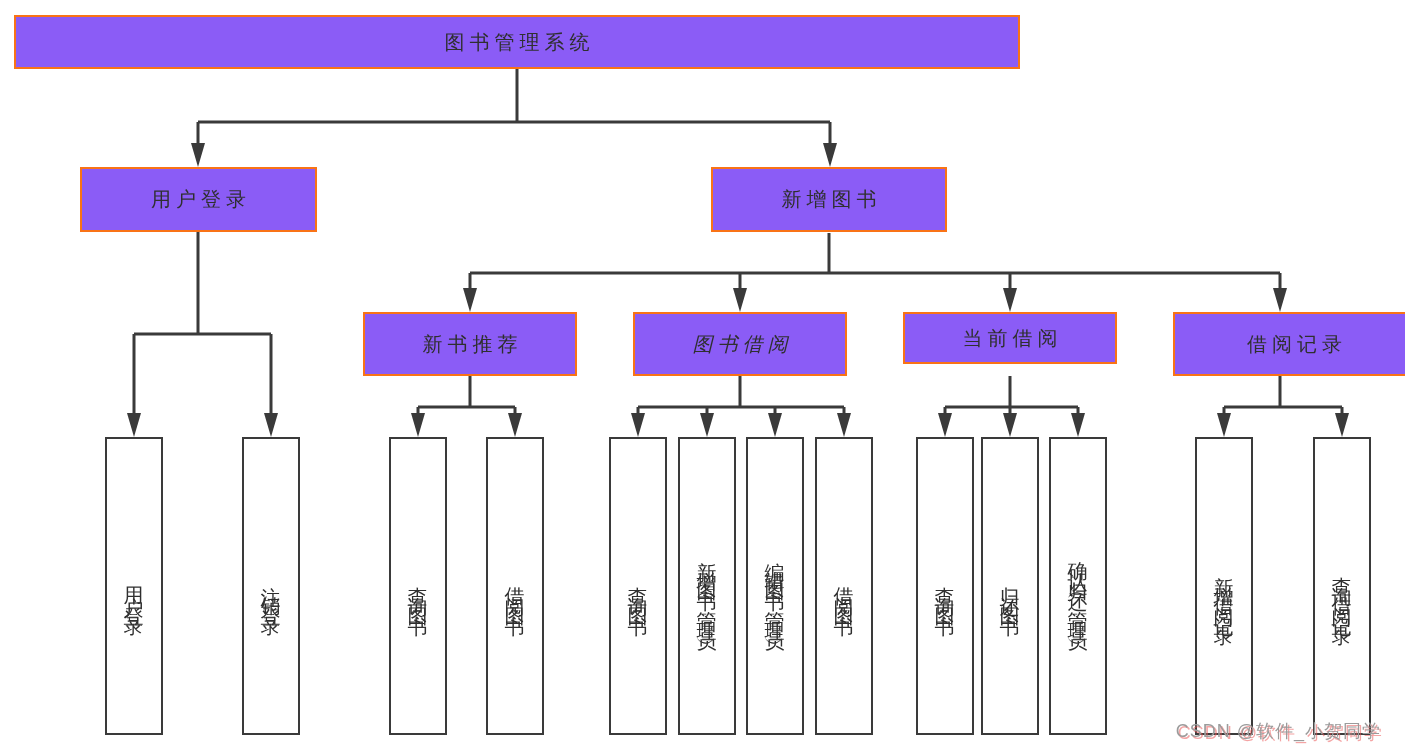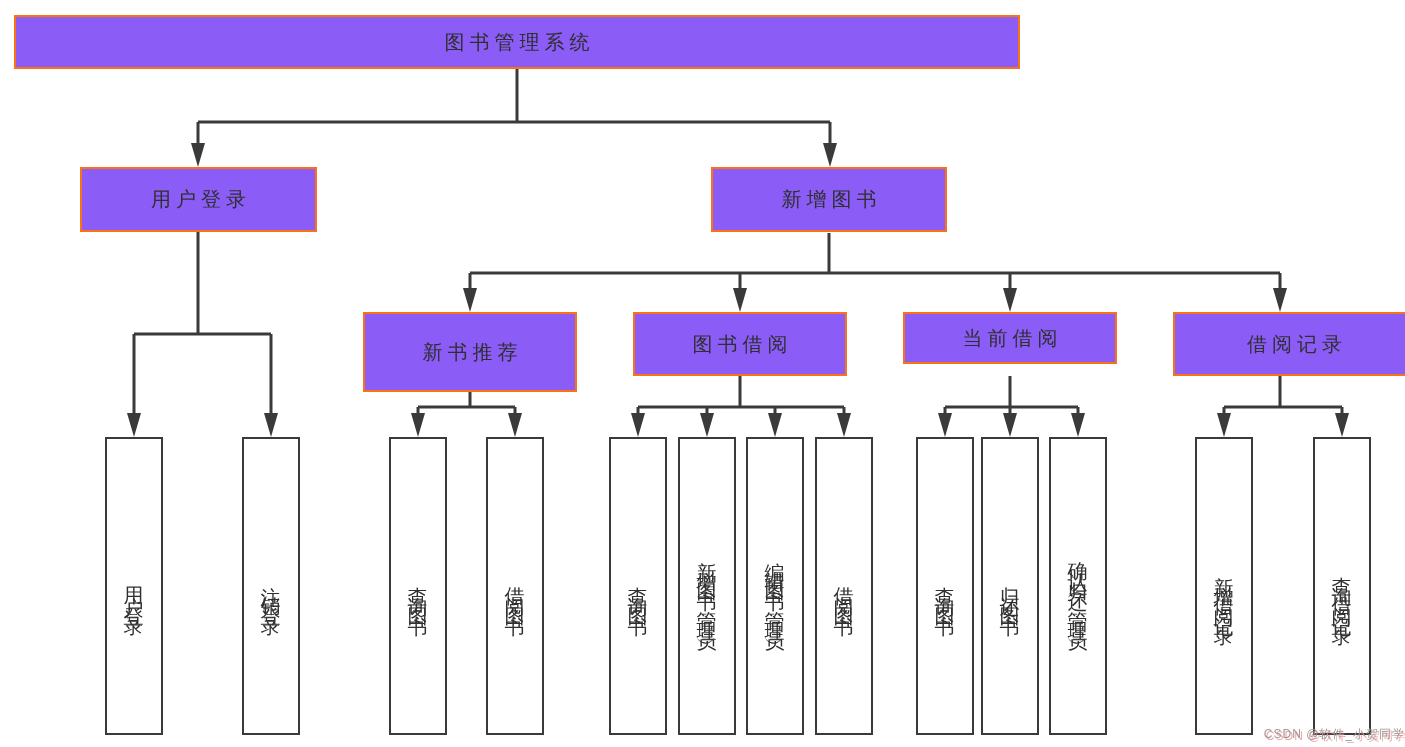--- a/index.html
+++ b/index.html
@@ -31,22 +31,22 @@
   }
   .leaf span {
     writing-mode:vertical-rl;
     text-orientation:mixed;
     font-size:20px; line-height:1;
     letter-spacing:10px;
     transform:translateY(5px); 
   }
   .watermark {
     position:absolute;
-    right:0; bottom:4px;
-    font-size:12px;
+    right:24px; bottom:4px;
+    font-size:18px;
     letter-spacing:1px;
     color:#9b9b9b;
     text-shadow:2px 2px 0 rgba(235,90,90,0.55);
     white-space:nowrap;
   }
 </style>
 </head>
 <body>
 
 <div class="canvas">
@@ -95,24 +95,24 @@
     <span>图书管理系统</span>
   </div>
 
   <div class="box" style="left:80px; top:167px; width:237px; height:65px;">
     <span>用户登录</span>
   </div>
   <div class="box" style="left:711px; top:167px; width:236px; height:65px;">
     <span>新增图书</span>
   </div>
 
-  <div class="box" style="left:363px; top:312px; width:214px; height:80px;">
+  <div class="box" style="left:363px; top:312px; width:214px; height:64px;">
     <span>新书推荐</span>
   </div>
-  <div class="box" style="left:633px; top:312px; width:214px; height:64px;">
+  <div class="box" style="left:633px; top:312px; width:214px; height:64px;font-style:italic;">
     <span>图书借阅</span>
   </div>
   <div class="box" style="left:903px; top:312px; width:214px; height:52px;">
     <span>当前借阅</span>
   </div>
   <div class="box" style="left:1173px; top:312px; width:243px; height:64px;">
     <span>借阅记录</span>
   </div>
 
   <div class="leaf" style="left:105px;">

